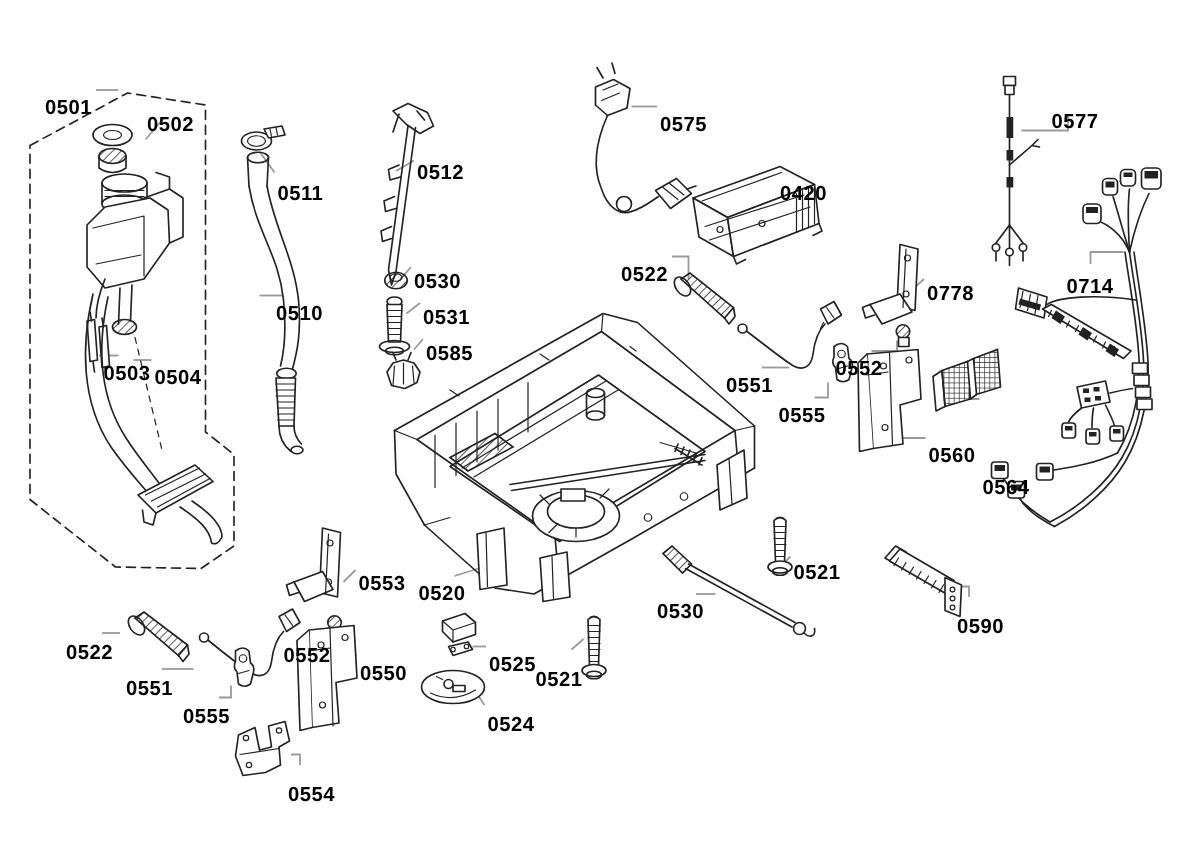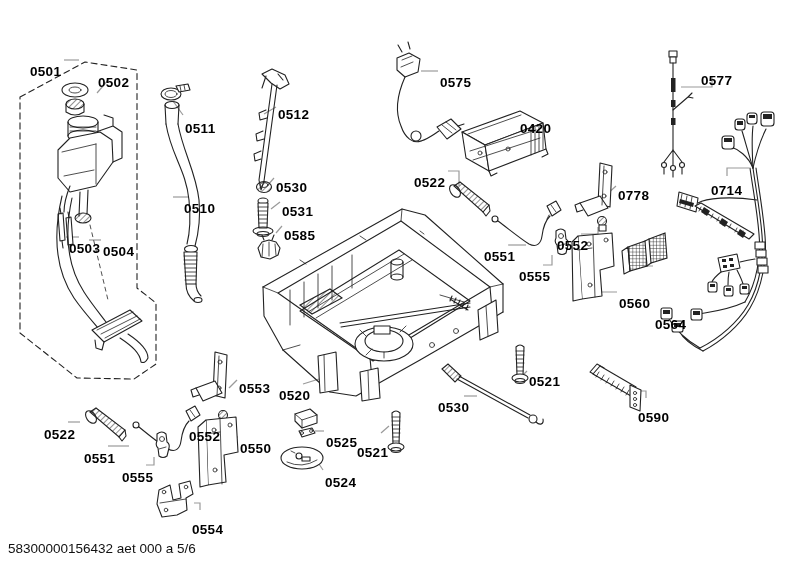--- a/index.html
+++ b/index.html
@@ -483,14 +483,13 @@
       <div class="part-label" style="left: 84px; top: 440px;">0551</div>
       <div class="part-label" style="left: 122px; top: 459px;">0555</div>
       <div class="part-label" style="left: 326px; top: 424px;">0525</div>
       <div class="part-label" style="left: 325px; top: 464px;">0524</div>
       <div class="part-label" style="left: 357px; top: 434px;">0521</div>
       <div class="part-label" style="left: 438px; top: 389px;">0530</div>
       <div class="part-label" style="left: 529px; top: 363px;">0521</div>
       <div class="part-label" style="left: 638px; top: 399px;">0590</div>
     </div>
 
-  <div id="footer-text">58300000156432 aet 000 a 5/6</div>
 </div>
 
 </body></html>

